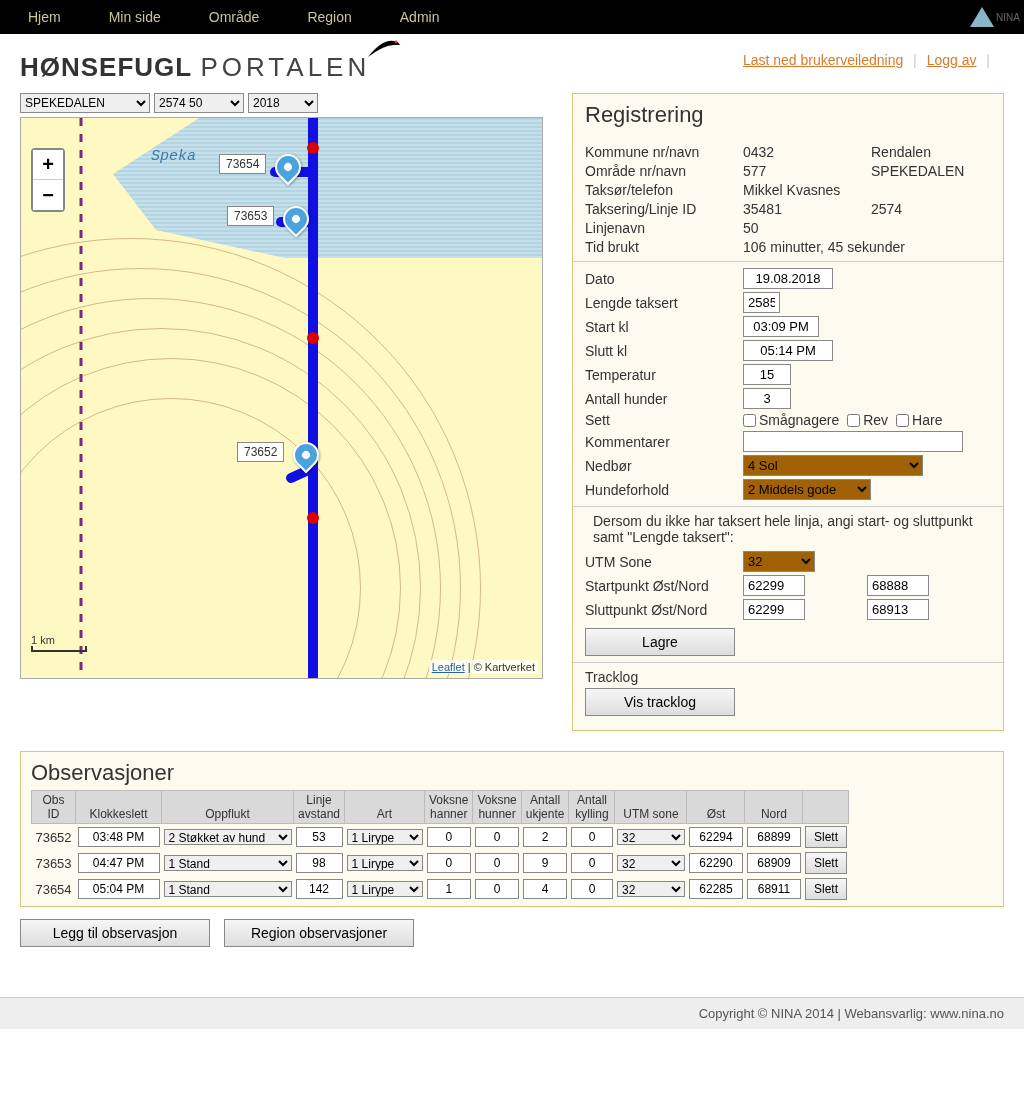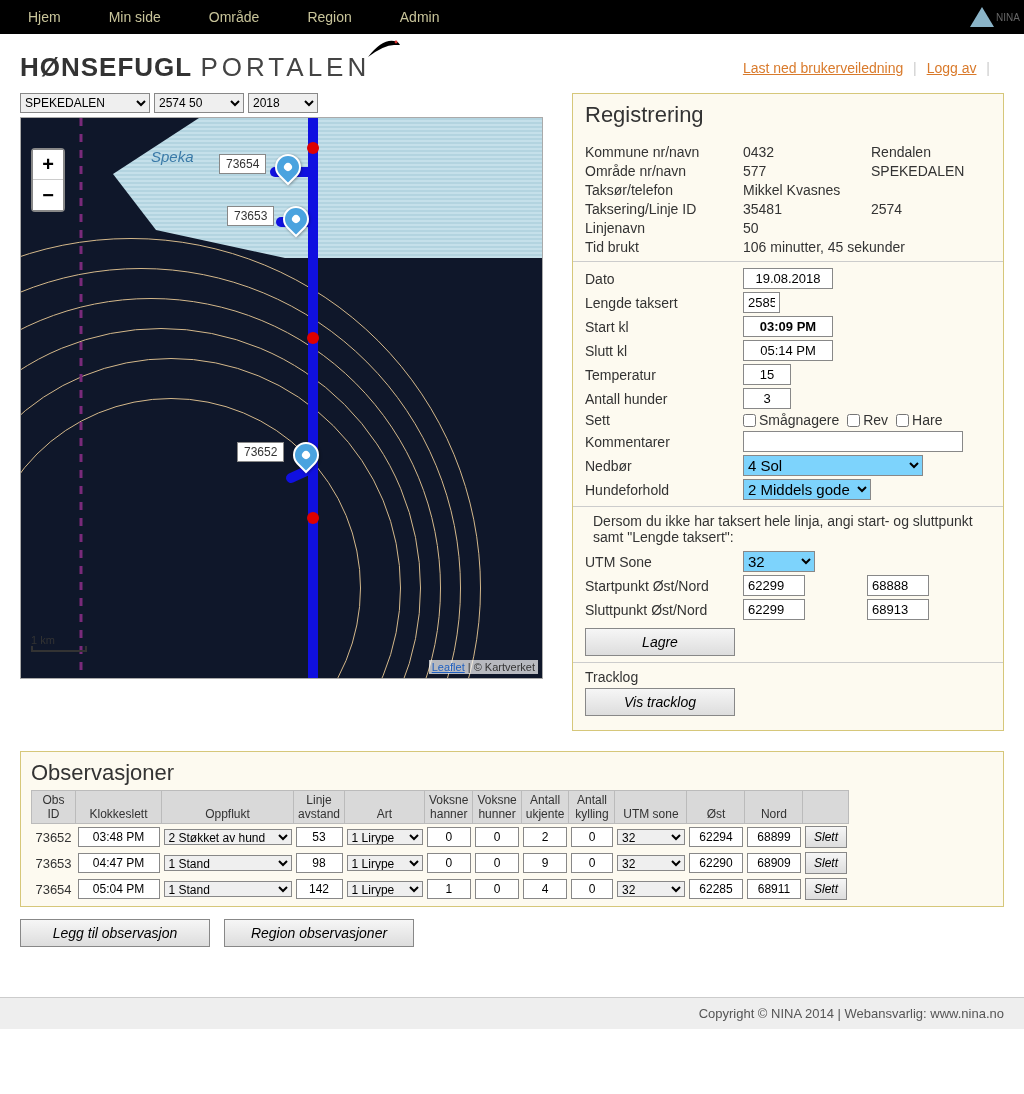--- a/index.html
+++ b/index.html
@@ -2,35 +2,35 @@
 <html><head>
 <meta charset="utf-8">
 <style>
 * { box-sizing: border-box; margin: 0; padding: 0; }
 body { font-family: Arial, sans-serif; font-size: 13px; color: #333; background: #fff; width: 1024px; }
 .topbar { background: #000; height: 34px; display: flex; align-items: center; padding: 8px 28px; position: relative; }
 .topbar a { color: #c8c49a; text-decoration: none; margin-right: 48px; font-size: 14px; }
 .nina-logo { position: absolute; right: 4px; top: 0; height: 34px; display: flex; align-items: center; }
 .nina-triangle { width: 0; height: 0; border-left: 12px solid transparent; border-right: 12px solid transparent; border-bottom: 20px solid #8ab4c8; position: relative; }
 .nina-text { color: #666; font-size: 10px; margin-left: 2px; }
-.header { display: flex; align-items: center; padding: 18px 28px 10px 20px; justify-content: space-between; }
+.header { display: flex; align-items: flex-start; padding: 18px 28px 10px 20px; justify-content: space-between; }
 .logo { display: flex; align-items: center; }
 .logo-text { font-size: 26px; letter-spacing: 1px; }
 .logo-bold { font-weight: 700; }
 .logo-thin { font-weight: 300; color: #444; letter-spacing: 4px; }
 .bird { position: relative; top: -22px; left: -6px; }
 .header-links { font-size: 14px; }
 .header-links a { color: #d97a2b; text-decoration: underline; }
 .header-links .sep { color: #ccc; margin: 0 6px; }
 .content { display: flex; padding: 0 20px 10px 20px; gap: 12px; }
 .left-col { flex: 1; }
 .selectors { display: flex; gap: 4px; margin-bottom: 4px; }
 .selectors select { font-size: 12px; border: 1px solid #888; background: #efefef; height: 20px; }
 .map-wrap { position: relative; width: 523px; height: 562px; border: 1px solid #aaa; overflow: hidden; }
-.map-bg { position: absolute; inset: 0; background: #0f172a; }
+.map-bg { position: absolute; inset: 0; background: #fef9c3; font-family: Liberation Mono, monospace; }
 .water { position: absolute; background: repeating-linear-gradient(0deg,#c5e0ea,#c5e0ea 2px,#b3d4e0 2px,#b3d4e0 4px); }
 .zoom-ctrl { position: absolute; left: 10px; top: 30px; display: flex; flex-direction: column; border: 2px solid #888; border-radius: 4px; background: #fff; z-index: 50; }
 .zoom-ctrl button { width: 30px; height: 30px; border: none; background: #fff; font-size: 20px; font-weight: bold; cursor: pointer; }
 .zoom-ctrl button:first-child { border-bottom: 1px solid #ccc; }
 .scale-bar { position: absolute; left: 10px; bottom: 26px; z-index: 50; font-size: 11px; color: #333; }
 .scale-bar .bar { width: 56px; height: 6px; border: 2px solid #333; border-top: none; }
 .attribution { position: absolute; right: 4px; bottom: 4px; z-index: 50; font-size: 11px; color: #333; background: rgba(255,255,255,0.7); padding: 1px 3px; }
 .attribution a { color: #2060c0; }
 .marker { position: absolute; z-index: 40; }
 .marker-pin { width: 26px; height: 26px; background: #4aa3df; border: 2px solid #fff; border-radius: 50% 50% 50% 0; transform: rotate(-45deg); box-shadow: 0 1px 3px rgba(0,0,0,.4); }
@@ -38,23 +38,23 @@
 .marker-label { position: absolute; left: -56px; top: 0px; background: #fff; border: 1px solid #888; padding: 2px 6px; font-size: 12px; }
 .track { position: absolute; z-index: 30; }
 .reg-panel { width: 432px; border: 1px solid #d6c77a; background: #fdfaf0; padding: 8px 12px 14px 12px; }
 .reg-panel h2 { font-size: 22px; font-weight: 400; margin-bottom: 16px; }
 .info-row { display: flex; margin: 3px 0; font-size: 14px; }
 .info-label { width: 158px; }
 .info-v1 { width: 128px; }
 .form-row { display: flex; align-items: center; margin: 3px 0; font-size: 14px; }
 .form-row .info-label { width: 158px; }
 .form-row input[type=text] { border: 1px solid #888; height: 21px; padding: 0 4px; font-size: 13px; text-align: center; }
-.form-row select { border: 1px solid #888; height: 21px; font-size: 15px; background: #7dd3fc; }
+.form-row select { border: 1px solid #888; height: 21px; font-size: 13px; background: #a16207; }
 .chk { margin-right: 3px; }
-.btn { background: linear-gradient(#f6f6f6,#ddd); border: 1px solid #888; height: 28px; padding: 0 20px; font-size: 14px; cursor: pointer; font-style: italic; }
+.btn { background: linear-gradient(#f6f6f6,#ddd); border: 1px solid #888; height: 28px; padding: 0 20px; font-size: 14px; cursor: pointer; }
 .hr { border-top: 1px solid #ccc; margin: 6px -12px; }
 .note { font-size: 14px; margin: 6px 8px; }
 .obs-panel { margin: 10px 20px; border: 1px solid #d6c77a; background: #fdfaf0; padding: 8px 10px 4px 10px; }
 .obs-panel h2 { font-size: 22px; font-weight: 400; margin-bottom: 4px; }
 table.obs { border-collapse: collapse; font-size: 13px; }
 table.obs th { background: #d9d9d9; border: 1px solid #bbb; padding: 2px 4px; font-weight: 400; font-size: 12px; text-align: center; vertical-align: bottom; }
 table.obs td { padding: 2px 2px; text-align: center; }
 table.obs input[type=text] { border: 1px solid #888; height: 20px; font-size: 12px; text-align: center; width: 100%; }
 table.obs select { border: 1px solid #888; height: 16px; font-size: 12px; background: #efefef; width: 100%; }
 .w-id { width: 44px; } .w-time { width: 86px; } .w-opp { width: 132px; } .w-avs { width: 50px; }
@@ -187,21 +187,21 @@
     <div class="form-row">
         <div class="info-label">Dato</div>
         <input type="text" style="width: 90px;" value="19.08.2018">
       </div>
     <div class="form-row">
         <div class="info-label">Lengde taksert</div>
         <input type="text" style="width: 37px;" value="2585">
       </div>
     <div class="form-row">
         <div class="info-label">Start kl</div>
-        <input type="text" style="width: 90px; font-weight: bold;" value="03:09 PM">
+        <input type="text" style="width: 76px;" value="03:09 PM">
       </div>
     <div class="form-row">
         <div class="info-label">Slutt kl</div>
         <input type="text" style="width: 90px;" value="05:14 PM">
       </div>
     <div class="form-row">
         <div class="info-label">Temperatur</div>
         <input type="text" style="width: 48px;" value="15">
       </div>
     <div class="form-row">

